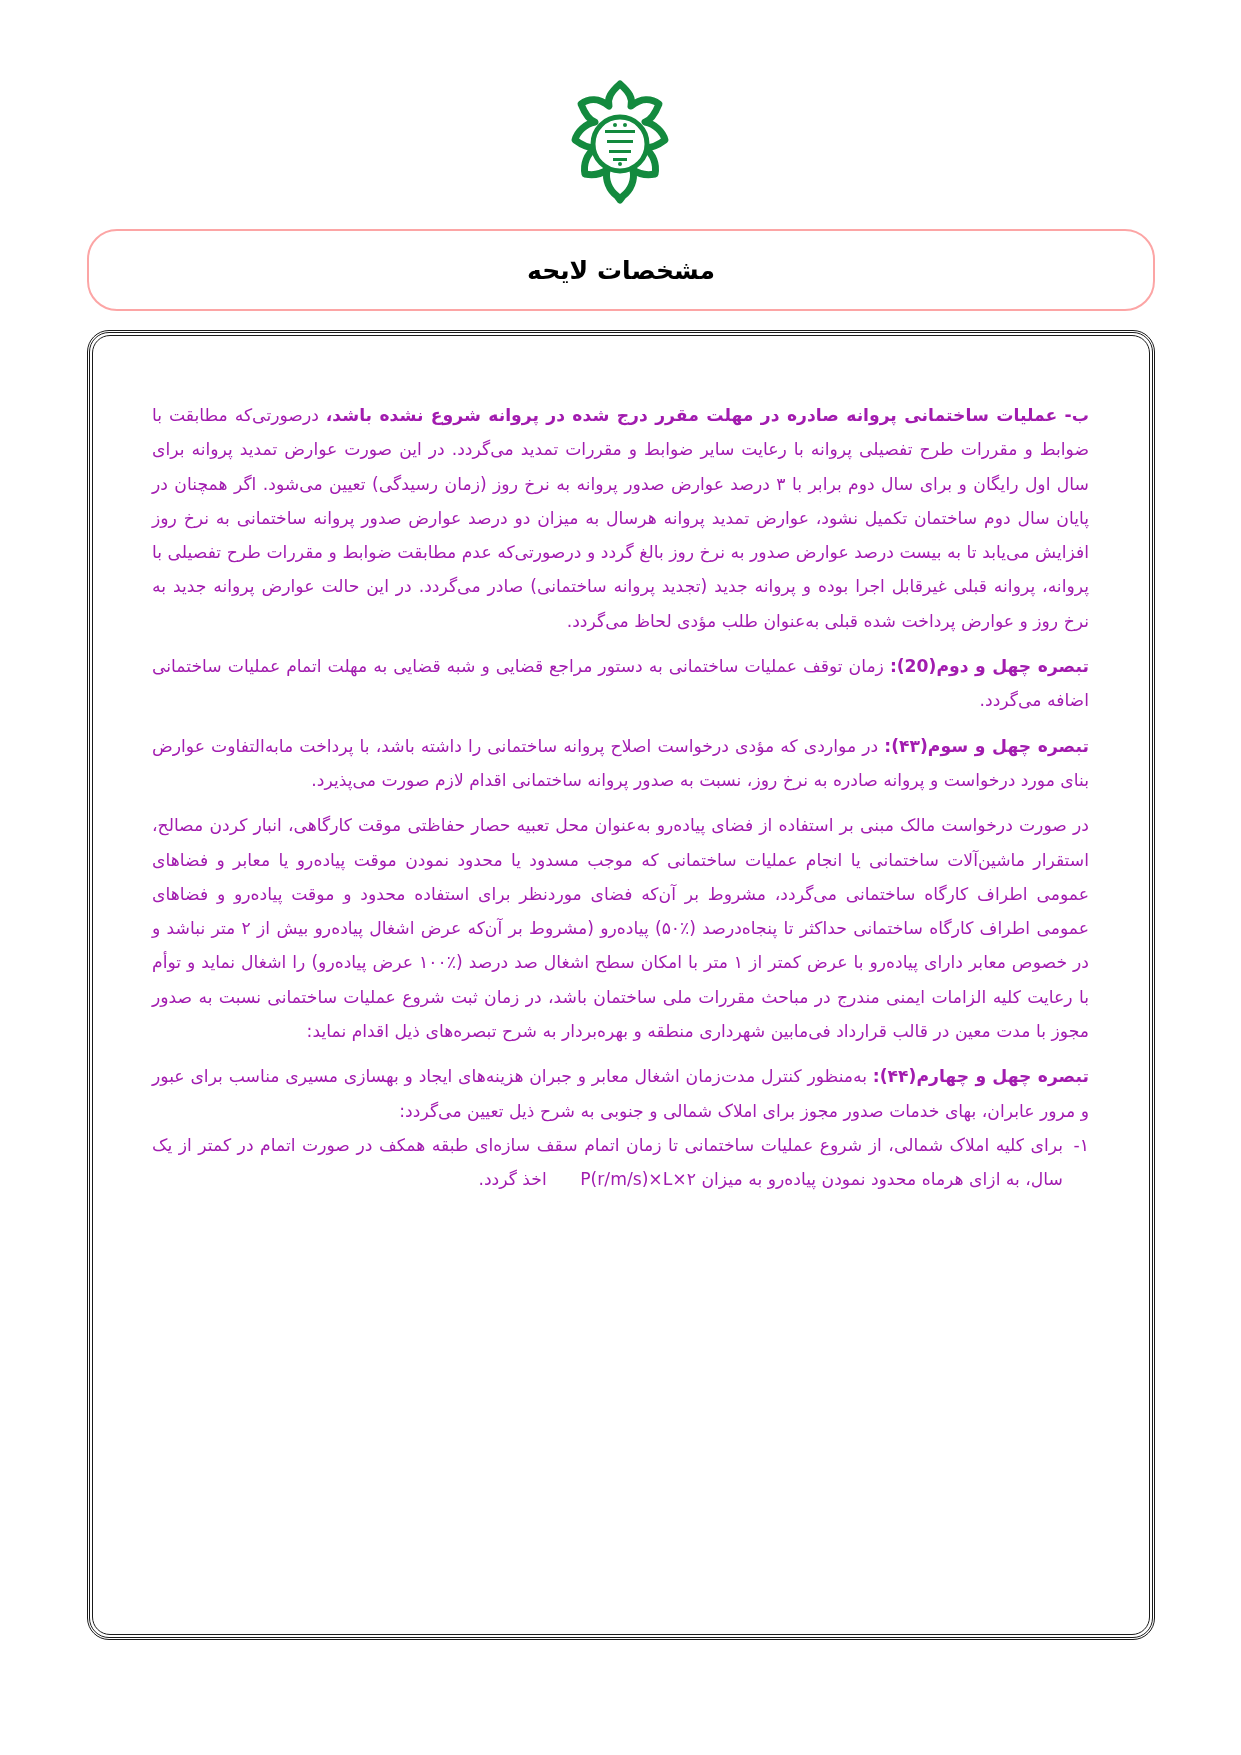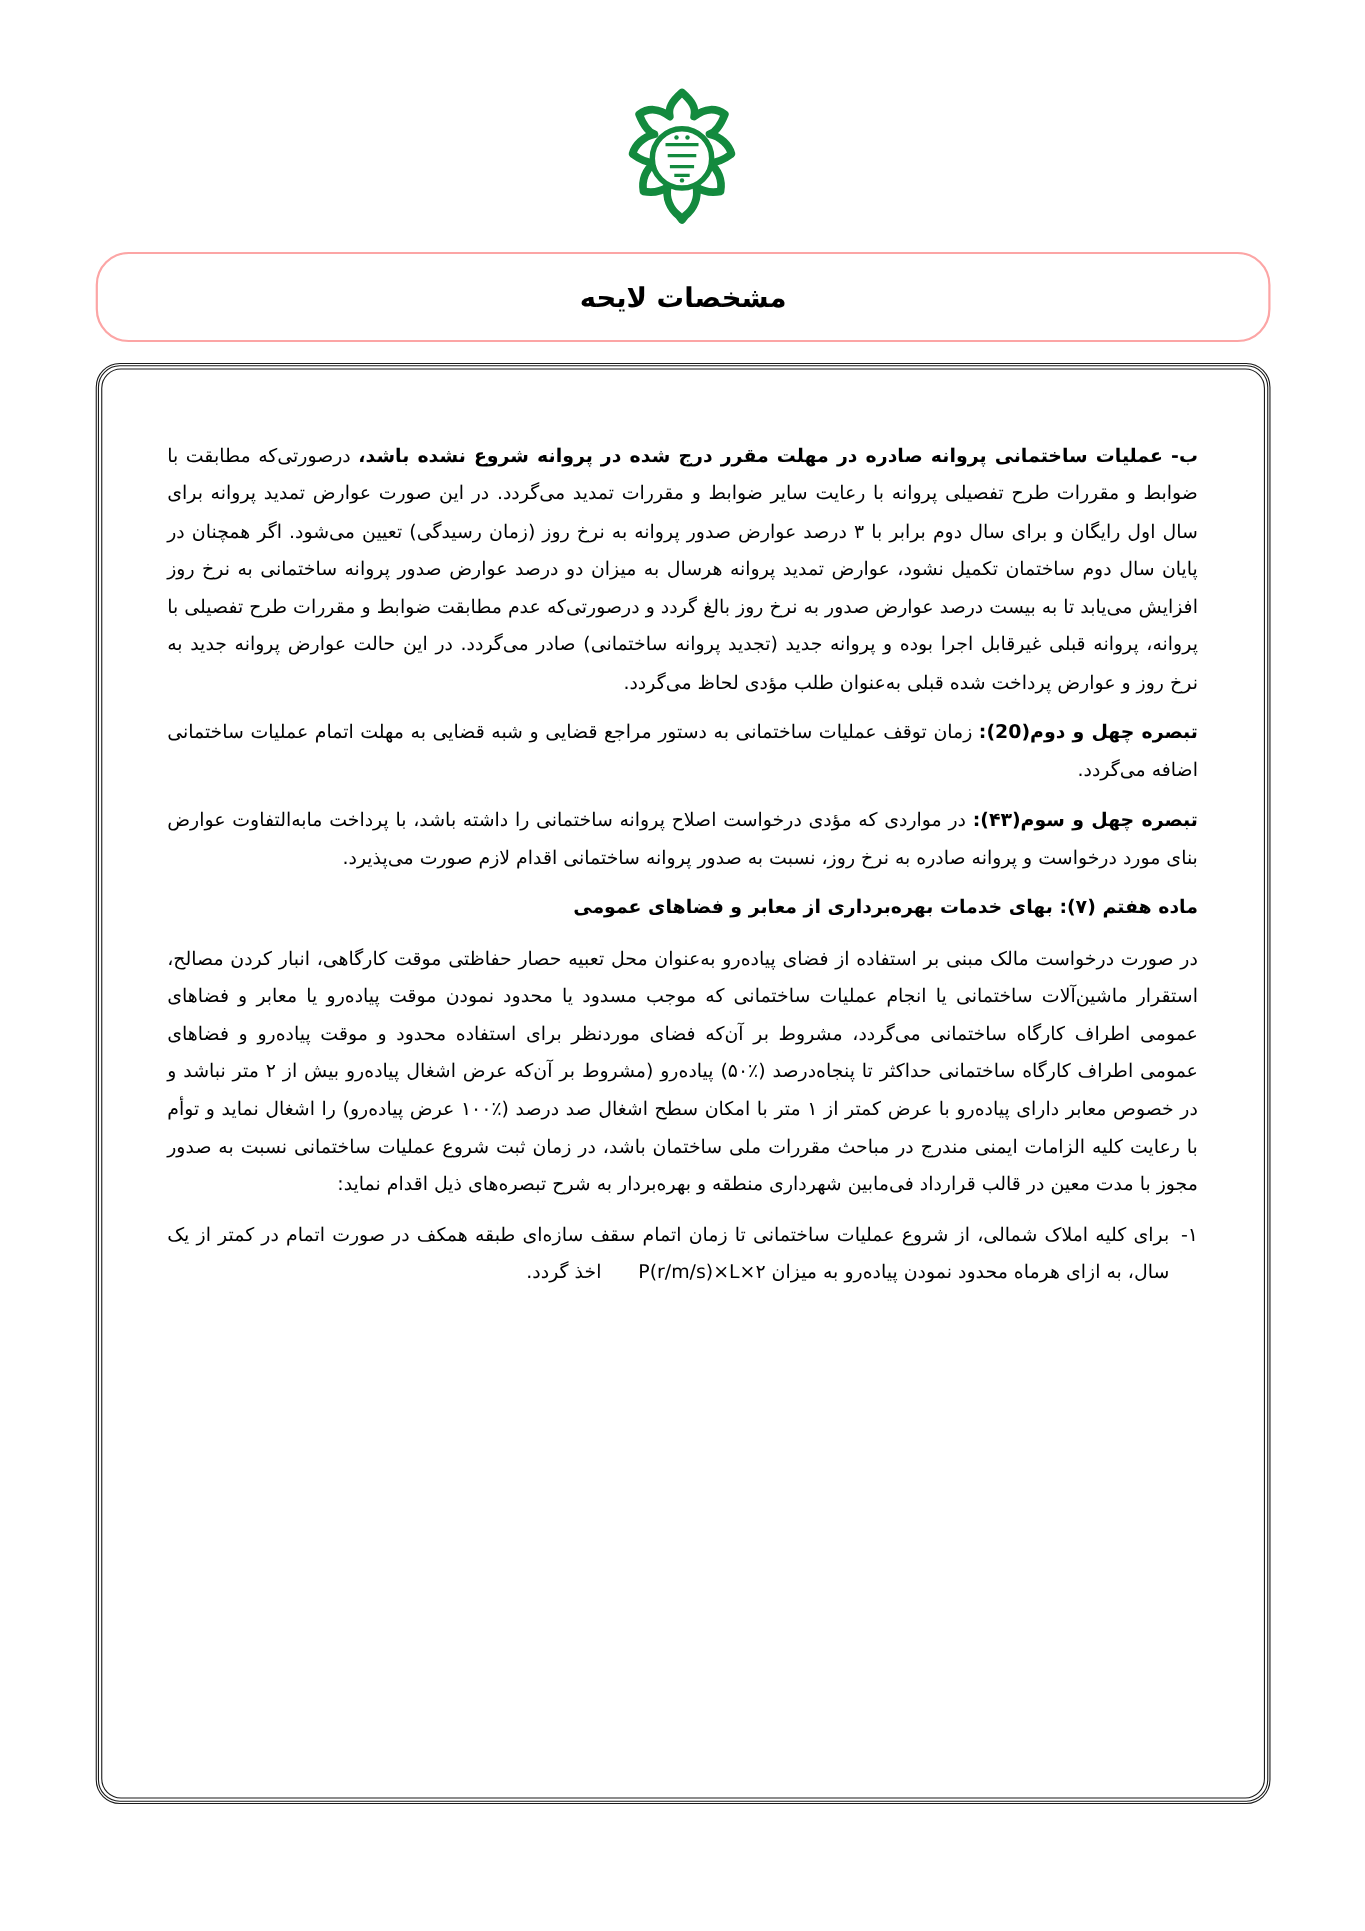--- a/index.html
+++ b/index.html
@@ -62,21 +62,21 @@
     .content {
       position: absolute;
       left: 152px;
       top: 398px;
       width: 937px;
       direction: rtl;
       text-align: justify;
       font-family: "DejaVu Sans", sans-serif;
       font-size: 17.2px;
       line-height: 34.3px;
-      color: #000000;
+      color: #a21caf;
     }
     .content p {
       margin: 0 0 11px 0;
       text-align-last: right;
     }
     .content b {
       font-weight: bold;
     }
     .content .heading {
       font-weight: bold;
@@ -136,22 +136,22 @@
 
 <div class="content-frame"></div>
 
 <div class="content">
   <p><b>ب- عملیات ساختمانی پروانه صادره در مهلت مقرر درج شده در پروانه شروع نشده باشد،</b><span> درصورتی‌که مطابقت با ضوابط و مقررات طرح تفصیلی پروانه با رعایت سایر ضوابط و مقررات تمدید می‌گردد. در این صورت عوارض تمدید پروانه برای سال اول رایگان و برای سال دوم برابر با ۳ درصد عوارض صدور پروانه به نرخ روز (زمان رسیدگی) تعیین می‌شود. اگر همچنان در پایان سال دوم ساختمان تکمیل نشود، عوارض تمدید پروانه هرسال به میزان دو درصد عوارض صدور پروانه ساختمانی به نرخ روز افزایش می‌یابد تا به بیست درصد عوارض صدور به نرخ روز بالغ گردد و درصورتی‌که عدم مطابقت ضوابط و مقررات طرح تفصیلی با پروانه، پروانه قبلی غیرقابل اجرا بوده و پروانه جدید (تجدید پروانه ساختمانی) صادر می‌گردد. در این حالت عوارض پروانه جدید به نرخ روز و عوارض پرداخت شده قبلی به‌عنوان طلب مؤدی لحاظ می‌گردد.</span></p>
 
   <p><b>تبصره چهل و دوم(20):</b><span> زمان توقف عملیات ساختمانی به دستور مراجع قضایی و شبه قضایی به مهلت اتمام عملیات ساختمانی اضافه می‌گردد.</span></p>
 
   <p><b>تبصره چهل و سوم(۴۳):</b><span> در مواردی که مؤدی درخواست اصلاح پروانه ساختمانی را داشته باشد، با پرداخت مابه‌التفاوت عوارض بنای مورد درخواست و پروانه صادره به نرخ روز، نسبت به صدور پروانه ساختمانی اقدام لازم صورت می‌پذیرد.</span></p>
 
-  <p class="heading">ماده هفتم (۷):  بهای خدمات بهره‌برداری از معابر و فضاهای عمومی</p>
 
   <p>در صورت درخواست مالک مبنی بر استفاده از فضای پیاده‌رو به‌عنوان محل تعبیه حصار حفاظتی موقت کارگاهی، انبار کردن مصالح، استقرار ماشین‌آلات ساختمانی یا انجام عملیات ساختمانی که موجب مسدود یا محدود نمودن موقت پیاده‌رو یا معابر و فضاهای عمومی اطراف کارگاه ساختمانی می‌گردد، مشروط بر آن‌که فضای موردنظر برای استفاده محدود و موقت پیاده‌رو و فضاهای عمومی اطراف کارگاه ساختمانی حداکثر تا پنجاه‌درصد (٪۵۰) پیاده‌رو (مشروط بر آن‌که عرض اشغال پیاده‌رو بیش از ۲ متر نباشد و در خصوص معابر دارای پیاده‌رو با عرض کمتر از ۱ متر با امکان سطح اشغال صد درصد (٪۱۰۰ عرض پیاده‌رو) را اشغال نماید و توأم با رعایت کلیه الزامات ایمنی مندرج در مباحث مقررات ملی ساختمان باشد، در زمان ثبت شروع عملیات ساختمانی نسبت به صدور مجوز با مدت معین در قالب قرارداد فی‌مابین شهرداری منطقه و بهره‌بردار به شرح تبصره‌های ذیل اقدام نماید:</p>
 
+  <p style="margin-bottom:0"><b>تبصره چهل و چهارم(۴۴):</b><span> به‌منظور کنترل مدت‌زمان اشغال معابر و جبران هزینه‌های ایجاد و بهسازی مسیری مناسب برای عبور و مرور عابران، بهای خدمات صدور مجوز برای املاک شمالی و جنوبی به شرح ذیل تعیین می‌گردد:</span></p>
 
   <div class="list-item">
     <span class="num">۱-</span>
     <span class="txt"><span>برای کلیه املاک شمالی، از شروع عملیات ساختمانی تا زمان اتمام سقف سازه‌ای طبقه همکف در صورت اتمام در کمتر از یک سال، به ازای هرماه محدود نمودن پیاده‌رو به میزان </span><span class="ltr">P(r/m/s)×L×۲</span><span> اخذ گردد.</span></span>
   </div>
 </div>
 
 </body></html>

